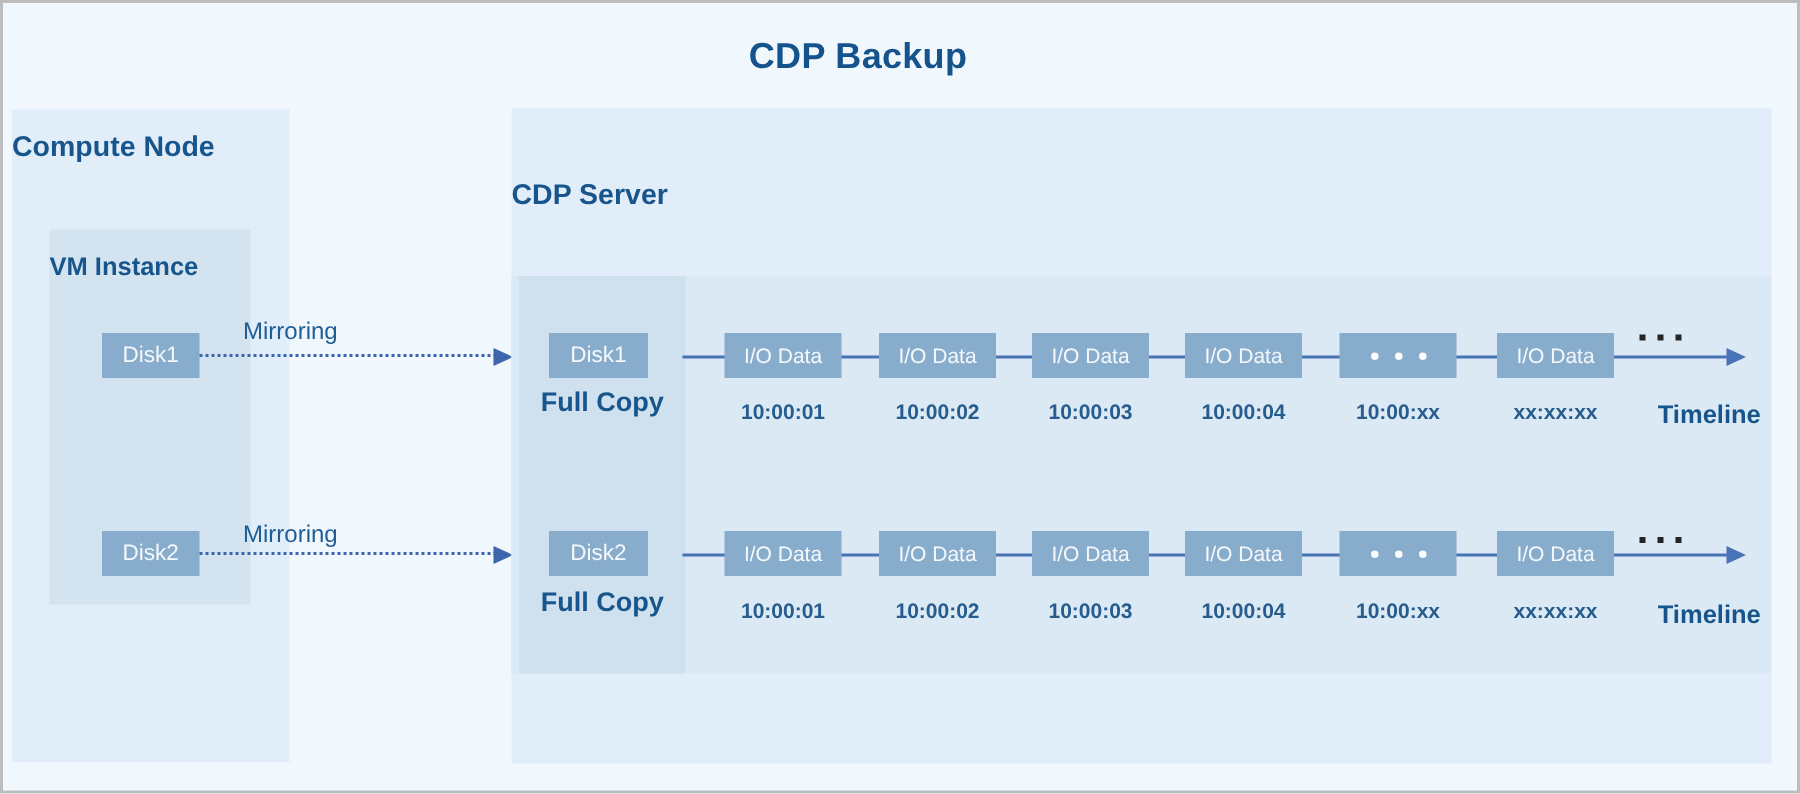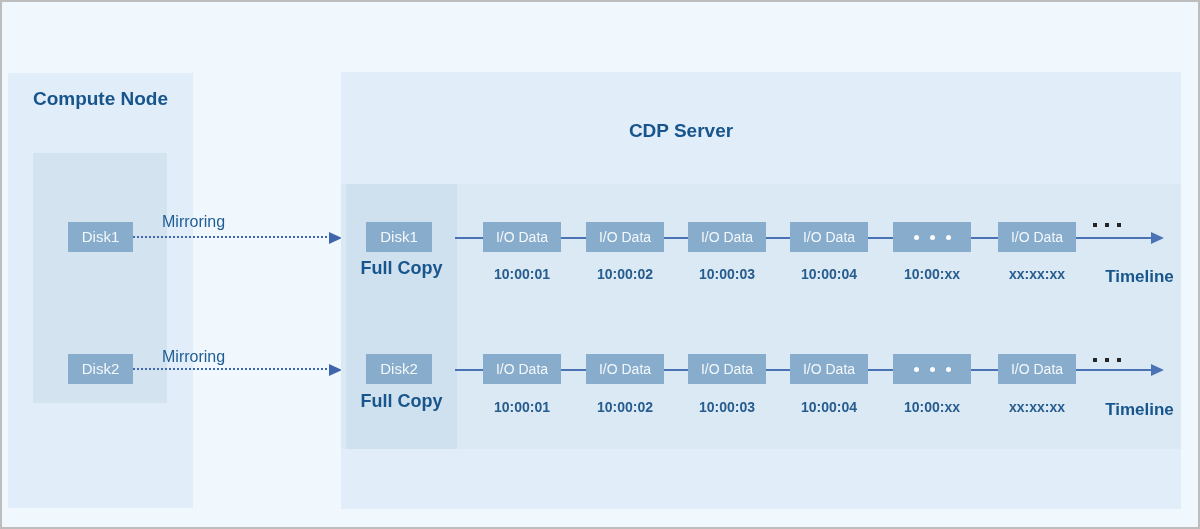--- a/index.html
+++ b/index.html
@@ -7,21 +7,21 @@
     position:relative;width:1200px;height:529px;box-sizing:border-box;
     border:2px solid #bdbdbd;background:#f0f7fd;overflow:hidden;
     font-family:"Liberation Sans",sans-serif;
   }
   .abs{position:absolute;}
   .title{
     position:absolute;top:22px;left:0;width:1140px;text-align:center;
     font-size:24px;font-weight:bold;color:#14538c;letter-spacing:.2px;
   }
   .panel{position:absolute;background:#e1edf8;}
-  .panel-label{font-size:19px;font-weight:bold;color:#17558c;text-align:center;}
+  .panel-label{font-size:19px;font-weight:bold;color:#17558c;text-align:left;}
   .vm{position:absolute;background:#d3e3f0;}
   .band{position:absolute;background:#dbe9f4;}
   .fcol{position:absolute;background:#cfe1ef;}
   .bluebox{
     position:absolute;background:#87accc;color:#f4f8fb;text-align:center;
     height:30px;line-height:30px;font-size:14px;
   }
   .diskbox{font-size:15px;}
   .fclabel{
     position:absolute;left:344px;width:111px;text-align:center;
@@ -50,25 +50,27 @@
   .dots-dark{position:absolute;display:flex;gap:8px;}
   .dots-dark i{width:4px;height:4px;background:#252525;display:block;}
   .dots-white{display:flex;gap:11px;align-items:center;justify-content:center;height:100%;}
   .dots-white i{width:5px;height:5px;border-radius:50%;background:#fdfdfd;display:block;}
 </style>
 </head>
 <body>
 
 <div class="stage">
 
+  <div class="title">CDP Backup</div>
 
   <div class="panel" style="left:6px;top:71px;width:185px;height:435px;"></div>
   <div class="panel-label abs" style="left:6px;top:86px;width:185px;">Compute Node</div>
 
   <div class="vm" style="left:31px;top:151px;width:134px;height:250px;"></div>
+  <div class="panel-label abs" style="left:31px;top:166px;width:134px;font-size:17px;">VM Instance</div>
 
   <div class="bluebox diskbox" style="left:66px;top:220px;width:65px;">Disk1</div>
   <div class="bluebox diskbox" style="left:66px;top:352px;width:65px;">Disk2</div>
 
   <div class="mirror-label" style="left:160px;top:211px;">Mirroring</div>
   <div class="dotline" style="left:131px;top:234px;width:198px;"></div>
   <div class="ahead" style="left:327px;top:230px;border-left-color:#3d66ac;"></div>
 
   <div class="mirror-label" style="left:160px;top:346px;">Mirroring</div>
   <div class="dotline" style="left:131px;top:366px;width:198px;"></div>

